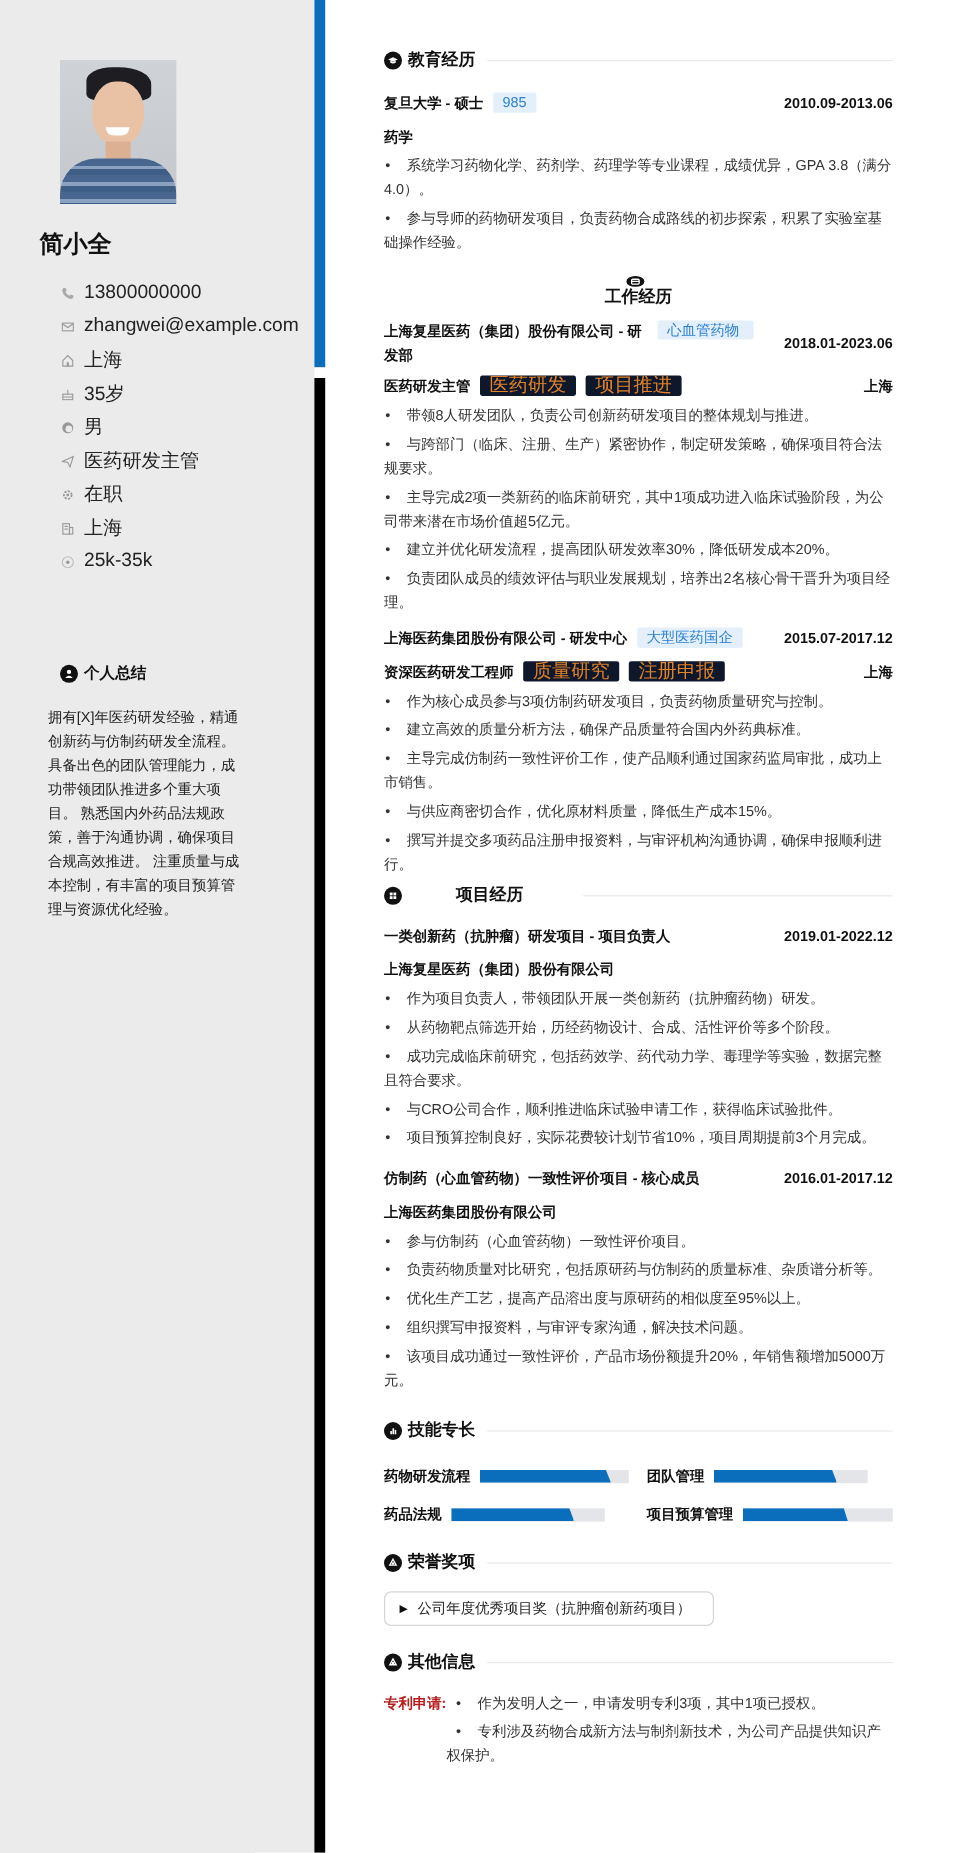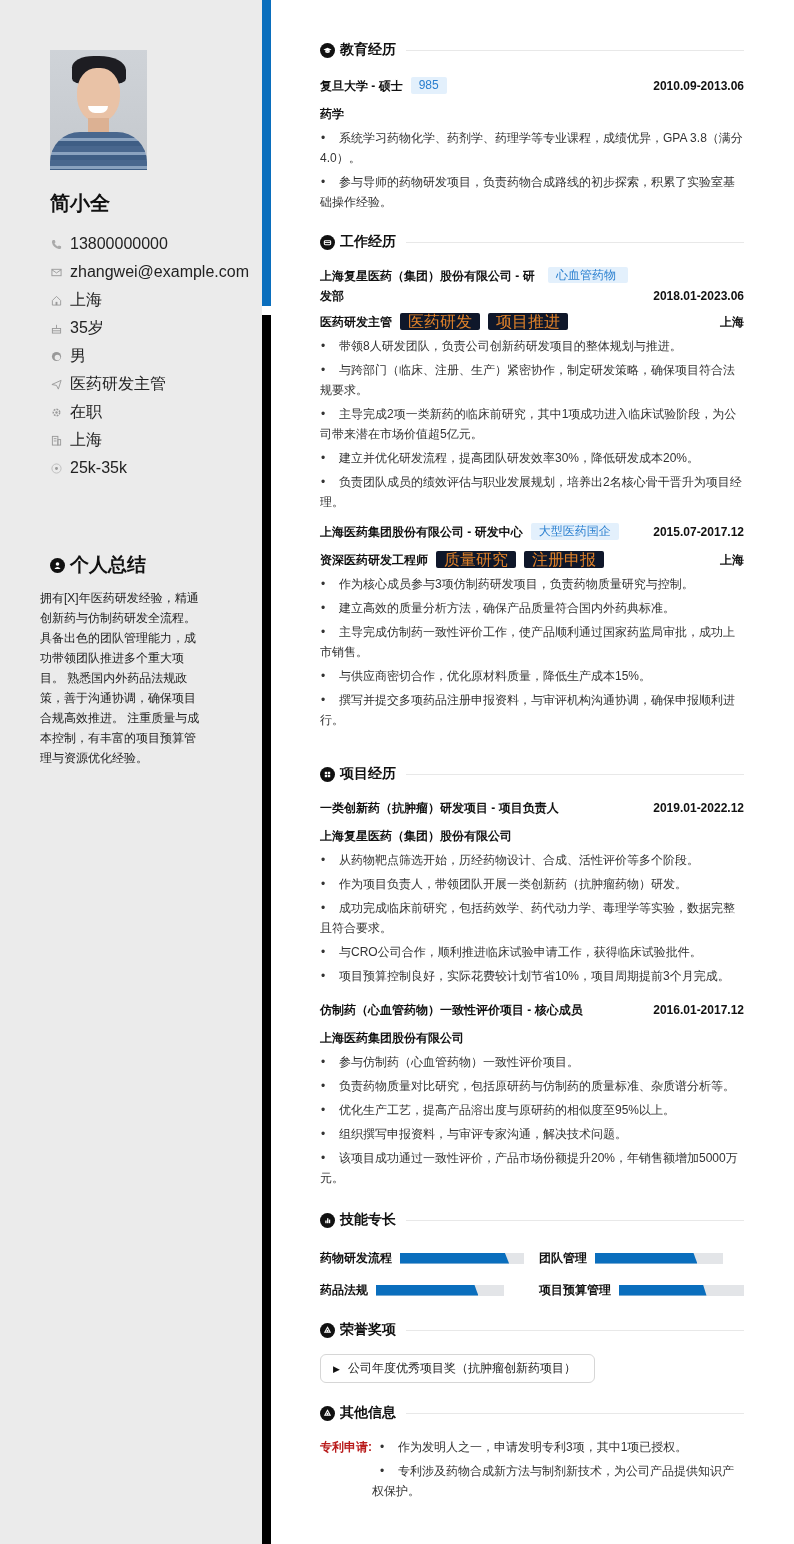--- a/index.html
+++ b/index.html
@@ -10,35 +10,35 @@
   .accent-bar-top { position: absolute; left: 262px; top: 0; width: 9px; height: 306px; background: #0a6ebd; }
   .accent-bar-bottom { position: absolute; left: 262px; top: 315px; width: 9px; height: 1229px; background: #000; }
 
   .photo { position: absolute; left: 50px; top: 50px; width: 97px; height: 120px; background: linear-gradient(#cfd3d8, #c4c8cd); overflow: hidden; }
   .photo .hair { position: absolute; left: 22px; top: 6px; width: 54px; height: 28px; background: #1d1d22; border-radius: 40% 50% 20% 20%; }
   .photo .face { position: absolute; left: 27px; top: 18px; width: 43px; height: 54px; background: #e9c2a6; border-radius: 45% 45% 48% 48%; }
   .photo .smile { position: absolute; left: 38px; top: 56px; width: 20px; height: 7px; background: #fff; border-radius: 0 0 10px 10px; }
   .photo .neck { position: absolute; left: 38px; top: 68px; width: 21px; height: 16px; background: #dcb193; }
   .photo .shirt { position: absolute; left: 0; top: 82px; width: 97px; height: 40px; background: repeating-linear-gradient(180deg, #49678e 0 6px, #8aa2bf 6px 9px, #3f5e85 9px 14px); border-radius: 30px 30px 0 0; }
 
-  .name { position: absolute; left: 50px; top: 190px; font-size: 20px; font-weight: bold; color: #111; }
+  .name { position: absolute; left: 33px; top: 190px; font-size: 20px; font-weight: bold; color: #111; }
   .info-list { position: absolute; left: 50px; top: 230px; }
   .info-item { display: flex; align-items: center; height: 28px; font-size: 16px; color: #222; }
   .info-item .ico { width: 12px; height: 12px; margin-right: 8px; color: #999; display: inline-flex; align-items: center; justify-content: center; }
   .info-item svg { width: 11px; height: 11px; }
 
-  .summary-title { position: absolute; left: 50px; top: 552px; display: flex; align-items: center; font-size: 19px; font-weight: bold; color: #111; }
+  .summary-title { position: absolute; left: 50px; top: 552px; display: flex; align-items: center; font-size: 13px; font-weight: bold; color: #111; }
   .circle-ico { width: 15px; height: 15px; border-radius: 50%; background: #111; color: #fff; display: inline-flex; align-items: center; justify-content: center; margin-right: 5px; }
   .circle-ico svg { width: 9px; height: 9px; }
   .summary-text { position: absolute; left: 40px; top: 588px; width: 165px; font-size: 12px; line-height: 20px; color: #222; }
 
   .main { position: absolute; left: 320px; top: 38px; width: 424px; }
   .section-head { display: flex; align-items: center; height: 24px; font-size: 14px; font-weight: bold; color: #111; }
   .section-head .line { flex: 1; height: 1px; background: #e8e8e8; margin-left: 10px; }
-  .row { display: flex; justify-content: space-between; align-items: flex-end; font-size: 12px; font-weight: bold; color: #111; line-height: 20px; }
+  .row { display: flex; justify-content: space-between; align-items: center; font-size: 12px; font-weight: bold; color: #111; line-height: 20px; }
   .row .left { display: flex; align-items: flex-start; }
   .tag-blue { display: inline-block; background: #e3f0fc; color: #2a7fcf; font-weight: normal; font-size: 12px; padding: 0 8px; margin-left: 8px; line-height: 17px; margin-top: 1px; border-radius: 2px; }
   .tag-orange { display: inline-block; background: #0f172a; color: #e0822a; font-weight: normal; font-size: 16px; padding: 0 8px; margin-left: 8px; line-height: 17px; margin-top: 1px; border-radius: 2px; }
   .bullets { list-style: none; font-size: 12px; color: #333; line-height: 20px; }
   .bullets li { margin-top: 4px; }
   .bullets li::before { content: "•"; display: inline-block; width: 18px; padding-left: 1px; }
 
   .skills { display: grid; grid-template-columns: 1fr 1fr; column-gap: 14px; row-gap: 12px; margin-top: 16px; }
   .skill { display: flex; align-items: center; font-size: 12px; font-weight: bold; color: #111; height: 20px; }
   .skill .track { flex: 1; height: 11px; background: #e3e5e8; margin-left: 8px; position: relative; }
@@ -189,21 +189,21 @@
     <div class="row" style="margin-top:8px;">
         <span>药学</span>
       </div>
     <ul class="bullets" style="margin-top:4px;">
       <li>系统学习药物化学、药剂学、药理学等专业课程，成绩优异，GPA 3.8（满分4.0）。</li>
       <li>参与导师的药物研发项目，负责药物合成路线的初步探索，积累了实验室基础操作经验。</li>
     </ul>
   </div>
 
   
-  <div class="section-head" style="margin-top:18px;">
+  <div class="section-head" style="margin-top:18px;flex-direction:column;">
     <span class="circle-ico">
         <svg viewBox="0 0 10 10">
           <rect x="1.5" y="3" width="7" height="4.5" rx="1" fill="none" stroke="#fff" stroke-width="1.2"></rect>
           <line x1="1.5" y1="5" x2="8.5" y2="5" stroke="#fff" stroke-width="1"></line>
         </svg>
       </span>
     <span>工作经历</span>
     <span class="line"></span>
   </div>
 
@@ -251,21 +251,21 @@
     <ul class="bullets">
       <li>作为核心成员参与3项仿制药研发项目，负责药物质量研究与控制。</li>
       <li>建立高效的质量分析方法，确保产品质量符合国内外药典标准。</li>
       <li>主导完成仿制药一致性评价工作，使产品顺利通过国家药监局审批，成功上市销售。</li>
       <li>与供应商密切合作，优化原材料质量，降低生产成本15%。</li>
       <li>撰写并提交多项药品注册申报资料，与审评机构沟通协调，确保申报顺利进行。</li>
     </ul>
   </div>
 
   
-  <div class="section-head" style="margin-top:32px;">
+  <div class="section-head" style="margin-top:4px;gap:40px;">
     <span class="circle-ico">
         <svg viewBox="0 0 10 10">
           <rect x="2" y="2" width="2.6" height="2.6" fill="#fff"></rect>
           <rect x="5.4" y="2" width="2.6" height="2.6" fill="#fff"></rect>
           <rect x="2" y="5.4" width="2.6" height="2.6" fill="#fff"></rect>
           <rect x="5.4" y="5.4" width="2.6" height="2.6" fill="#fff"></rect>
         </svg>
       </span>
     <span>项目经历</span>
     <span class="line"></span>
@@ -273,22 +273,22 @@
 
   <div style="margin-top:12px;">
     <div class="row">
       <span>一类创新药（抗肿瘤）研发项目 - 项目负责人</span>
       <span>2019.01-2022.12</span>
     </div>
     <div class="row" style="margin-top:8px;">
         <span>上海复星医药（集团）股份有限公司</span>
       </div>
     <ul class="bullets">
+      <li>作为项目负责人，带领团队开展一类创新药（抗肿瘤药物）研发。</li>
       <li>从药物靶点筛选开始，历经药物设计、合成、活性评价等多个阶段。</li>
-      <li>作为项目负责人，带领团队开展一类创新药（抗肿瘤药物）研发。</li>
       <li>成功完成临床前研究，包括药效学、药代动力学、毒理学等实验，数据完整且符合要求。</li>
       <li>与CRO公司合作，顺利推进临床试验申请工作，获得临床试验批件。</li>
       <li>项目预算控制良好，实际花费较计划节省10%，项目周期提前3个月完成。</li>
     </ul>
   </div>
 
   <div style="margin-top:14px;">
     <div class="row">
       <span>仿制药（心血管药物）一致性评价项目 - 核心成员</span>
       <span>2016.01-2017.12</span>

